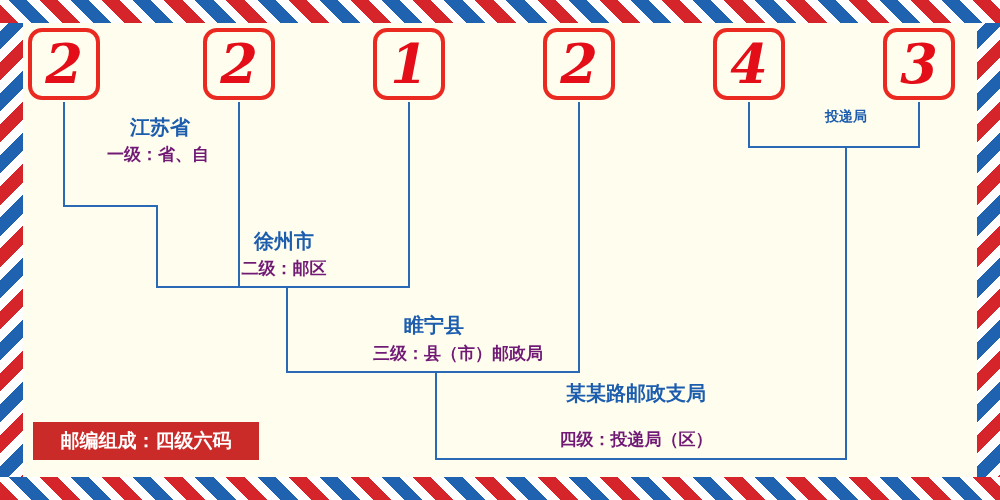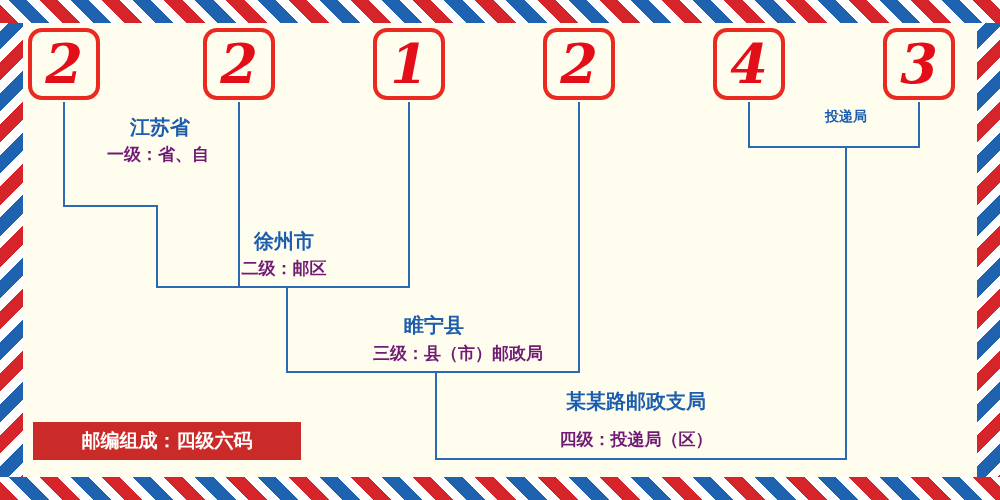--- a/index.html
+++ b/index.html
@@ -64,21 +64,21 @@
   }
   .desc {
     position:absolute; transform:translateX(-50%);
     color:#701a75; font-weight:700; font-size:17px;
     white-space:nowrap; z-index:3;text-align:center;
   }
 
   
   .badge {
     position:absolute; left:33px; top:422px;
-    width:268px; height:38px;
+    width:226px; height:38px;
     background:#ca2b28; color:#ffffff;
     font-weight:700; font-size:19px;
     display:flex; align-items:center; justify-content:center;
     z-index:3;
   }
 </style>
 </head>
 <body>
 
 <div class="canvas">
@@ -125,20 +125,20 @@
 
   <div class="place" style="left:160px; top:114px;">江苏省</div>
   <div class="desc" style="left:158px; top:143px;">一级：省、自</div>
 
   <div class="place" style="left:284px; top:228px;font-family:Liberation Mono, monospace;">徐州市</div>
   <div class="desc" style="left:284px; top:257px;">二级：邮区</div>
 
   <div class="place" style="left:434px; top:312px;">睢宁县</div>
   <div class="desc" style="left:438px; top:342px;margin-left:20px;">三级：县（市）邮政局</div>
 
-  <div class="place" style="left:636px; top:388px;text-align:center;">某某路邮政支局</div>
+  <div class="place" style="left:636px; top:380px;text-align:center;">某某路邮政支局</div>
   <div class="desc" style="left:636px; top:428px;">四级：投递局（区）</div>
 
   <div class="place" style="left:846px; top:108px; font-size:14px;">投递局</div>
 
   <div class="badge">邮编组成：四级六码</div>
 
 </div>
 
 </body></html>

